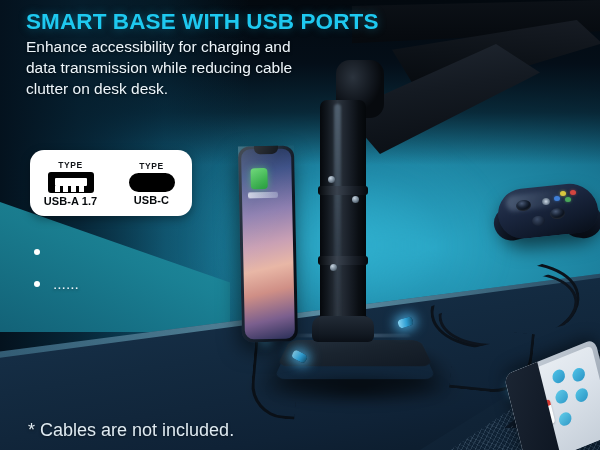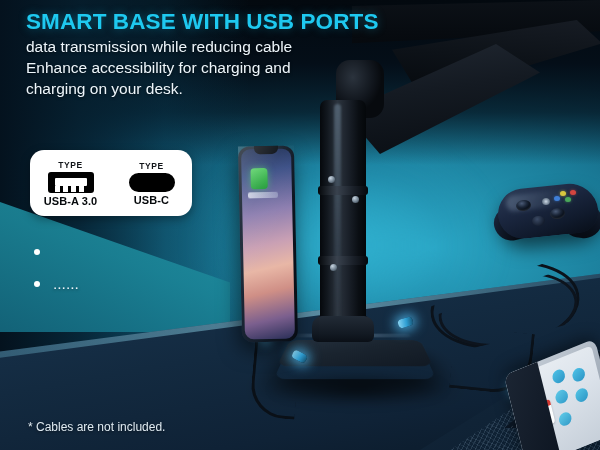--- a/index.html
+++ b/index.html
@@ -394,21 +394,21 @@
     height:32px;
     font-size:15.5px; color:#eef6fb;
     text-shadow:0 1px 3px rgba(0,0,0,0.5);
   }
   .dot {
     width:6px; height:6px; border-radius:50%;
     background:#ffffff; flex:none;
   }
   .footnote {
     position:absolute; left:28px; top:420px;
-    font-size:12px; color:#dfeaf1;
+    font-size:18px; color:#dfeaf1;
     text-shadow:0 1px 3px rgba(0,0,0,0.5);
   }
 </style>
 </head>
 <body>
 
 <div id="stage">
 
   <div class="bg-base"></div>
   <div class="bg-teal-glow"></div>
@@ -486,30 +486,30 @@
         <div class="cal-num">24</div>
       </div>
     </div>
     <div class="tab-bezel-dark"></div>
   </div>
 
   <div class="content">
     <div class="headline">SMART BASE WITH USB PORTS</div>
 
     <div class="subcopy">
+      <div>Enhance accessibility for charging and</div>
       <div>data transmission while reducing cable</div>
-      <div>Enhance accessibility for charging and</div>
-      <div>charging on your desk.</div>
+      <div>clutter on desk desk.</div>
     </div>
 
     <div class="badge">
       <div class="badge-col">
         <div class="badge-type">TYPE</div>
         <div class="usb-a-icon"></div>
-        <div class="badge-label">USB-A 3.0</div>
+        <div class="badge-label">USB-A 1.7</div>
       </div>
       <div class="badge-col">
         <div class="badge-type">TYPE</div>
         <div class="usb-c-icon"></div>
         <div class="badge-label">USB-C</div>
       </div>
     </div>
 
     <ul class="bullets">
       <li>

